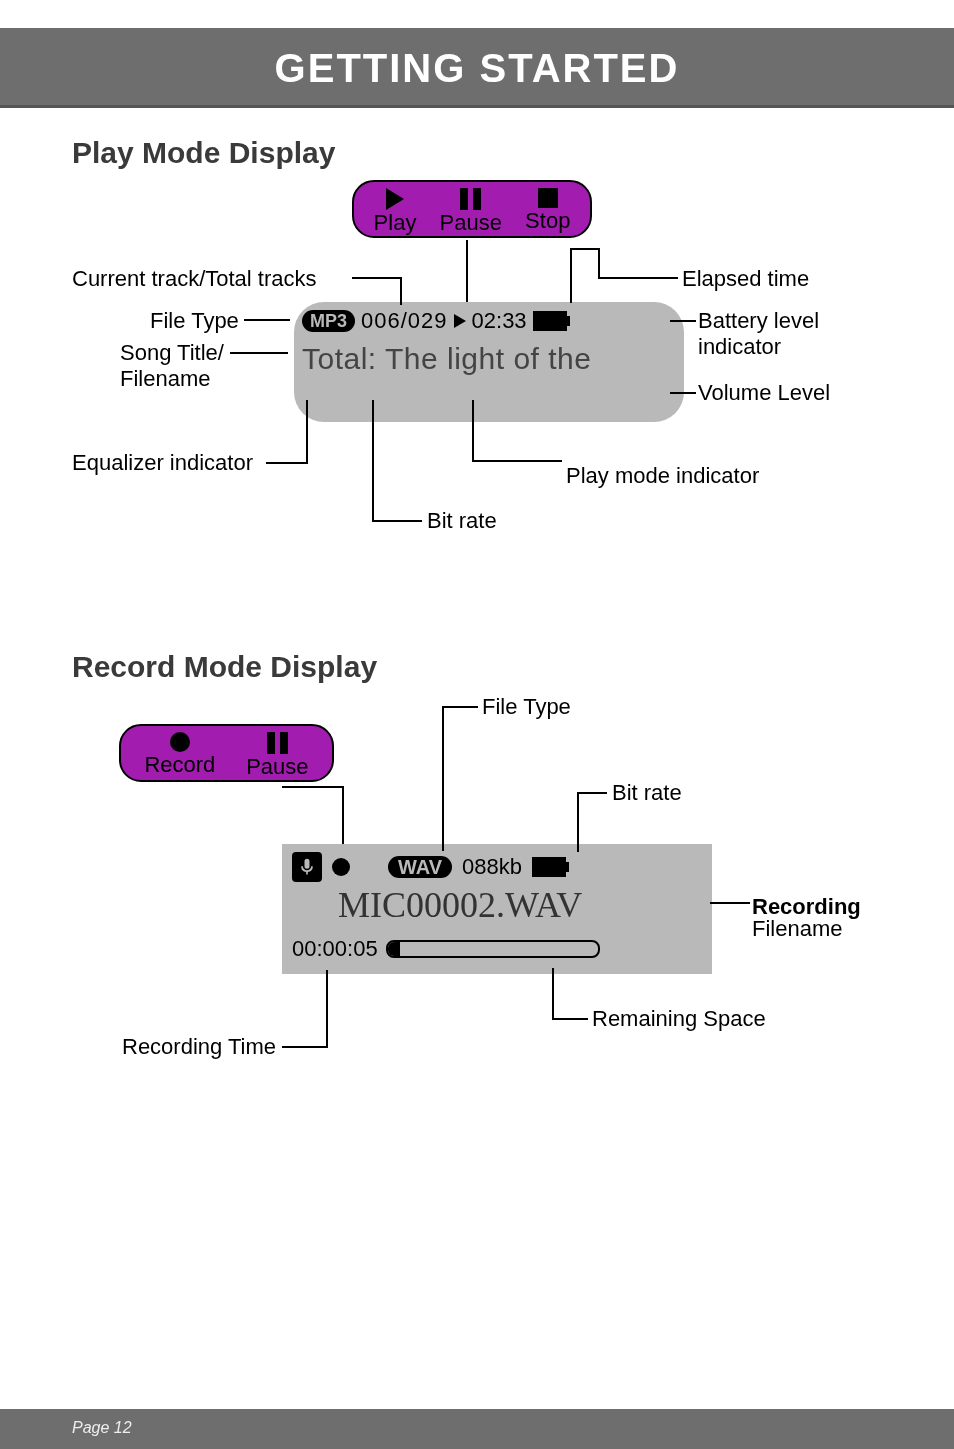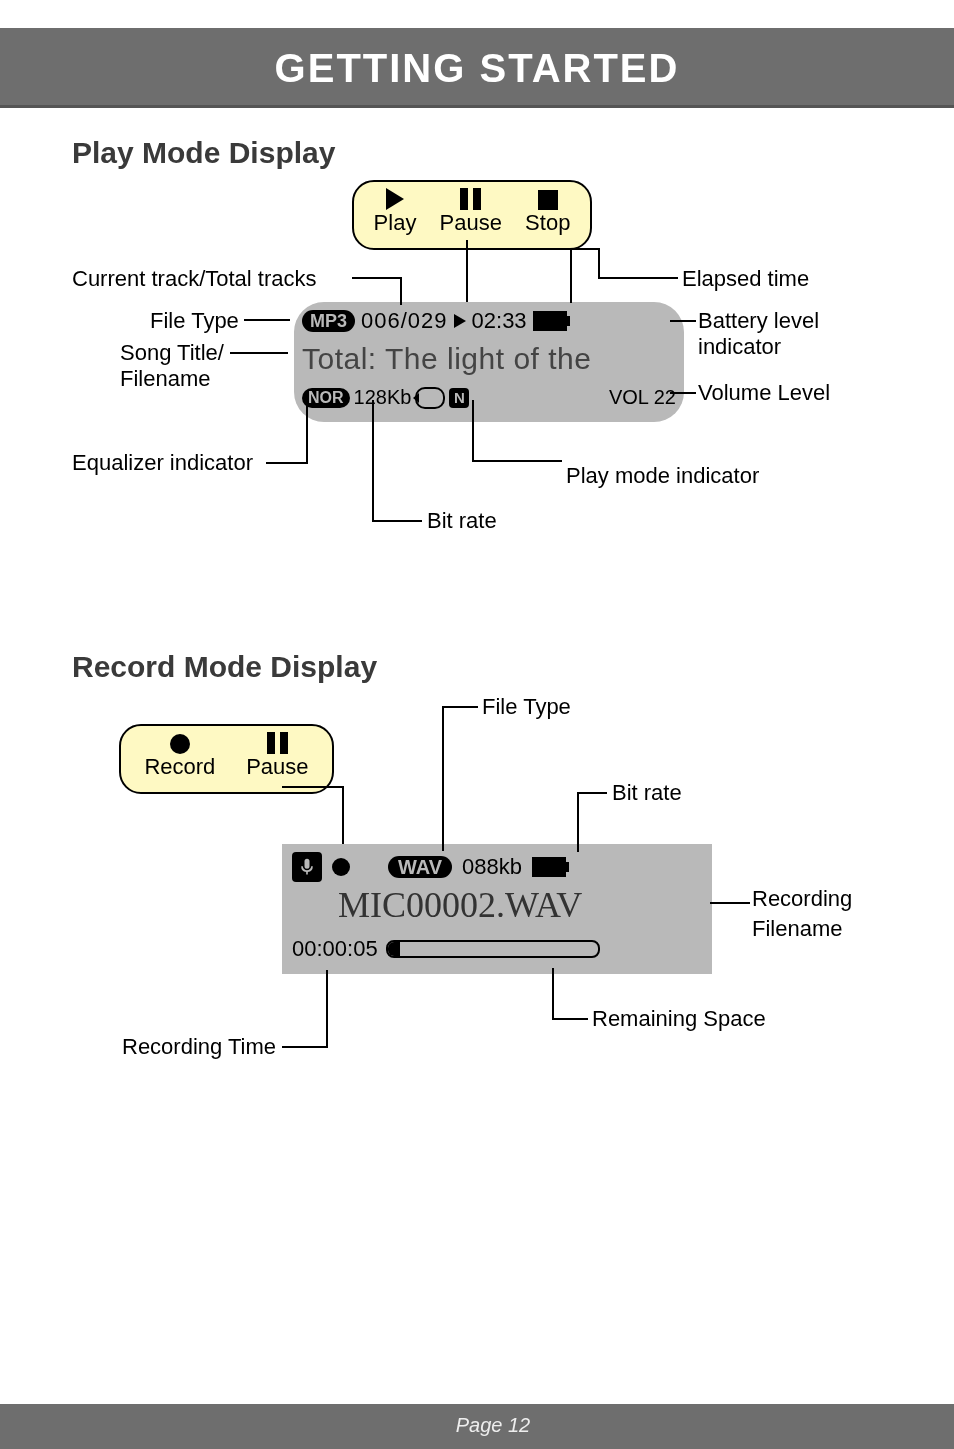--- a/index.html
+++ b/index.html
@@ -47,25 +47,25 @@
   .line {
     position: absolute;
     background: #000;
   }
   
   
   .bubble {
     position: absolute;
     border: 2.5px solid #000;
     border-radius: 22px;
-    background: #fef9c3;
+    background: #a21caf;
     display: flex;
     justify-content: space-around;
-    align-items: flex-end;
-    padding: 6px 8px 14px 8px;
+    align-items: flex-start;
+    padding: 6px 8px 2px 8px;
   }
   .bubble .item {
     display: flex;
     flex-direction: column;
     align-items: center;
     font-family: Arial, Helvetica, sans-serif;
     font-size: 22px;
     line-height: 1;
     gap: 2px;
   }
@@ -126,23 +126,23 @@
   }
   .rem-bar .fill { position:absolute; left:0; top:0; bottom:0; width:12px; background:#000; border-radius:6px 0 0 6px; }
 
   
   .footer {
     position:absolute;
     bottom:0; left:0; right:0;
     background:#6e6e6e;
     color:#eee;
     font-style:italic;
-    font-size:20px;
+    font-size:16px;
     display:flex;
-    justify-content:center;
+    justify-content:flex-start;
     padding:10px 40px 12px 72px;
   }
 </style>
 </head>
 <body>
 
 <div class="header-bar">GETTING STARTED</div>
 
 <div class="section-title">Play Mode Display</div>
 
@@ -170,28 +170,20 @@
 
   <div class="lcd" style="left:222px; top:122px;border-radius:30px;">
     <div style="position:absolute; left:8px; top:6px; display:flex; align-items:center; gap:6px;">
       <span class="badge">MP3</span>
       <span style="font-size:22px; letter-spacing:1px;">006/029</span>
       <span class="tri"></span>
       <span style="font-size:22px;">02:33</span>
       <span class="batt"></span>
     </div>
     <div style="position:absolute; left:8px; top:40px; font-size:30px; color:#444; letter-spacing:0.5px;">Total: The light of the</div>
-    <div style="position:absolute; left:8px; top:84px; display:flex; align-items:center; gap:4px; width:374px;">
-      <span class="badge badge-sm">NOR</span>
-      <span style="font-size:20px;">128Kb</span>
-      <span class="repeat-ico"></span>
-      <span class="n-box">N</span>
-      <span style="flex:1"></span>
-      <span style="font-size:20px;">VOL 22</span>
-    </div>
   </div>
 
   <div class="lbl" style="left:0; top:86px;">Current track/Total tracks</div>
   <div class="line" style="left:280px; top:97px; width:48px; height:2px;"></div>
   <div class="line" style="left:328px; top:97px; width:2px; height:28px;"></div>
 
   <div class="lbl" style="left:78px; top:128px;">File Type</div>
   <div class="line" style="left:172px; top:139px; width:46px; height:2px;"></div>
 
   <div class="lbl" style="left:48px; top:160px;">Song Title/</div>
@@ -268,21 +260,21 @@
   </div>
 
   <div class="lbl" style="left:410px; top:0;">File Type</div>
   <div class="line" style="left:370px; top:12px; width:2px; height:145px;"></div>
   <div class="line" style="left:370px; top:12px; width:36px; height:2px;"></div>
 
   <div class="lbl" style="left:540px; top:86px;">Bit rate</div>
   <div class="line" style="left:505px; top:98px; width:2px; height:60px;"></div>
   <div class="line" style="left:505px; top:98px; width:30px; height:2px;"></div>
 
-  <div class="lbl" style="left:680px; top:192px;">Recording</div>
+  <div class="lbl" style="left:680px; top:200px;font-weight:bold;">Recording</div>
   <div class="lbl" style="left:680px; top:222px;">Filename</div>
   <div class="line" style="left:638px; top:208px; width:40px; height:2px;"></div>
 
   <div class="lbl" style="left:520px; top:312px;">Remaining Space</div>
   <div class="line" style="left:480px; top:274px; width:2px; height:50px;"></div>
   <div class="line" style="left:480px; top:324px; width:36px; height:2px;"></div>
 
   <div class="lbl" style="left:50px; top:340px;">Recording Time</div>
   <div class="line" style="left:254px; top:276px; width:2px; height:76px;"></div>
   <div class="line" style="left:210px; top:352px; width:46px; height:2px;"></div>

